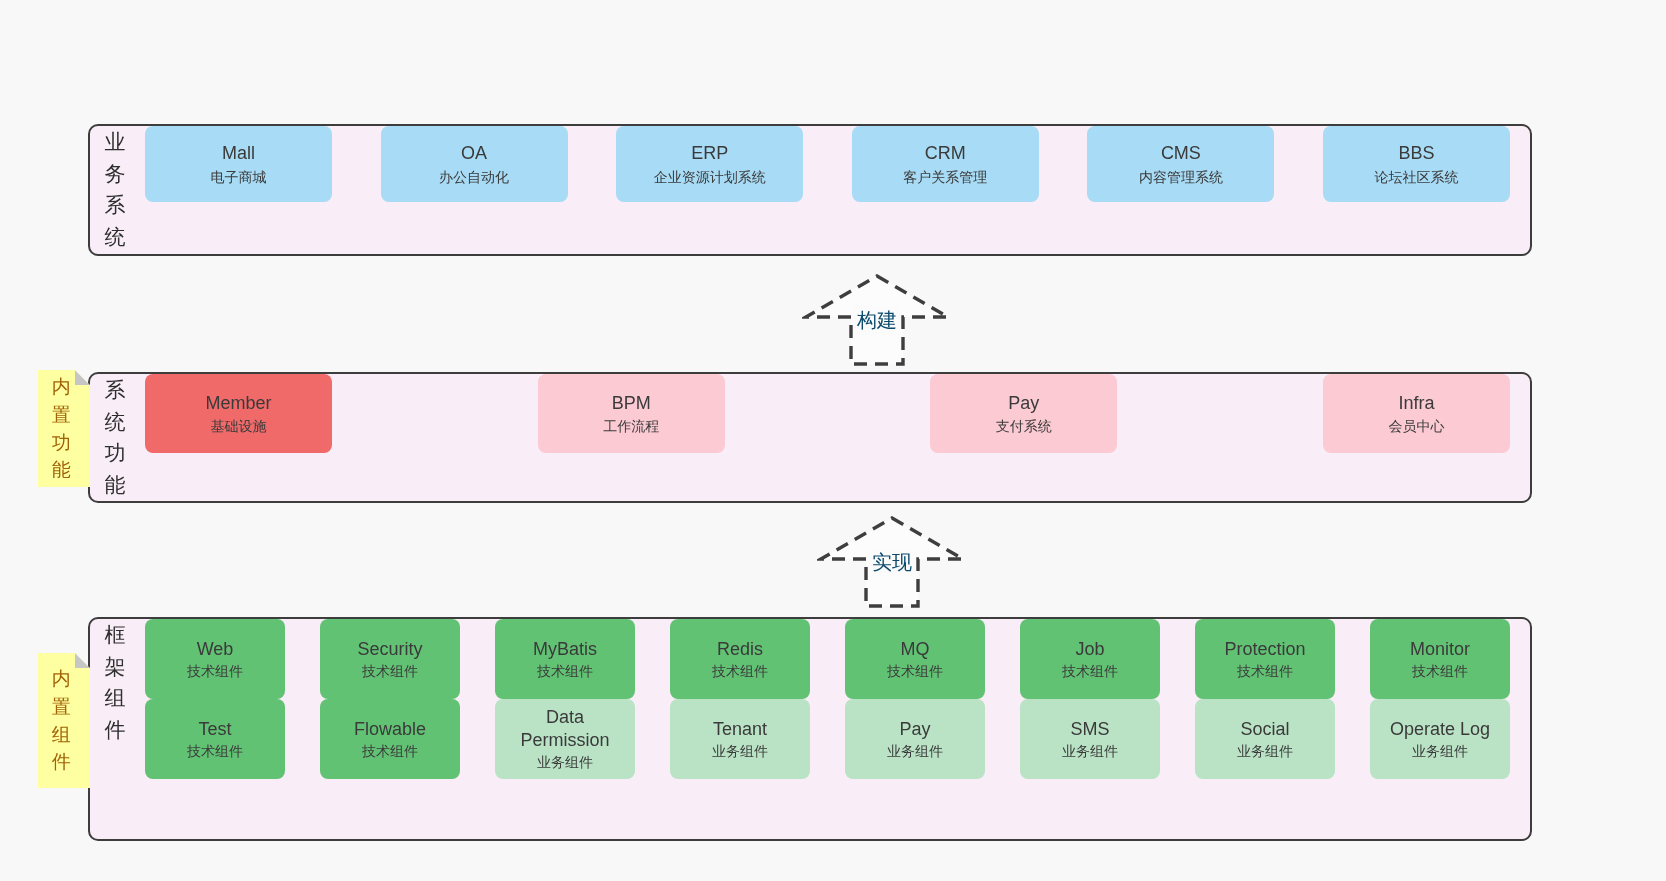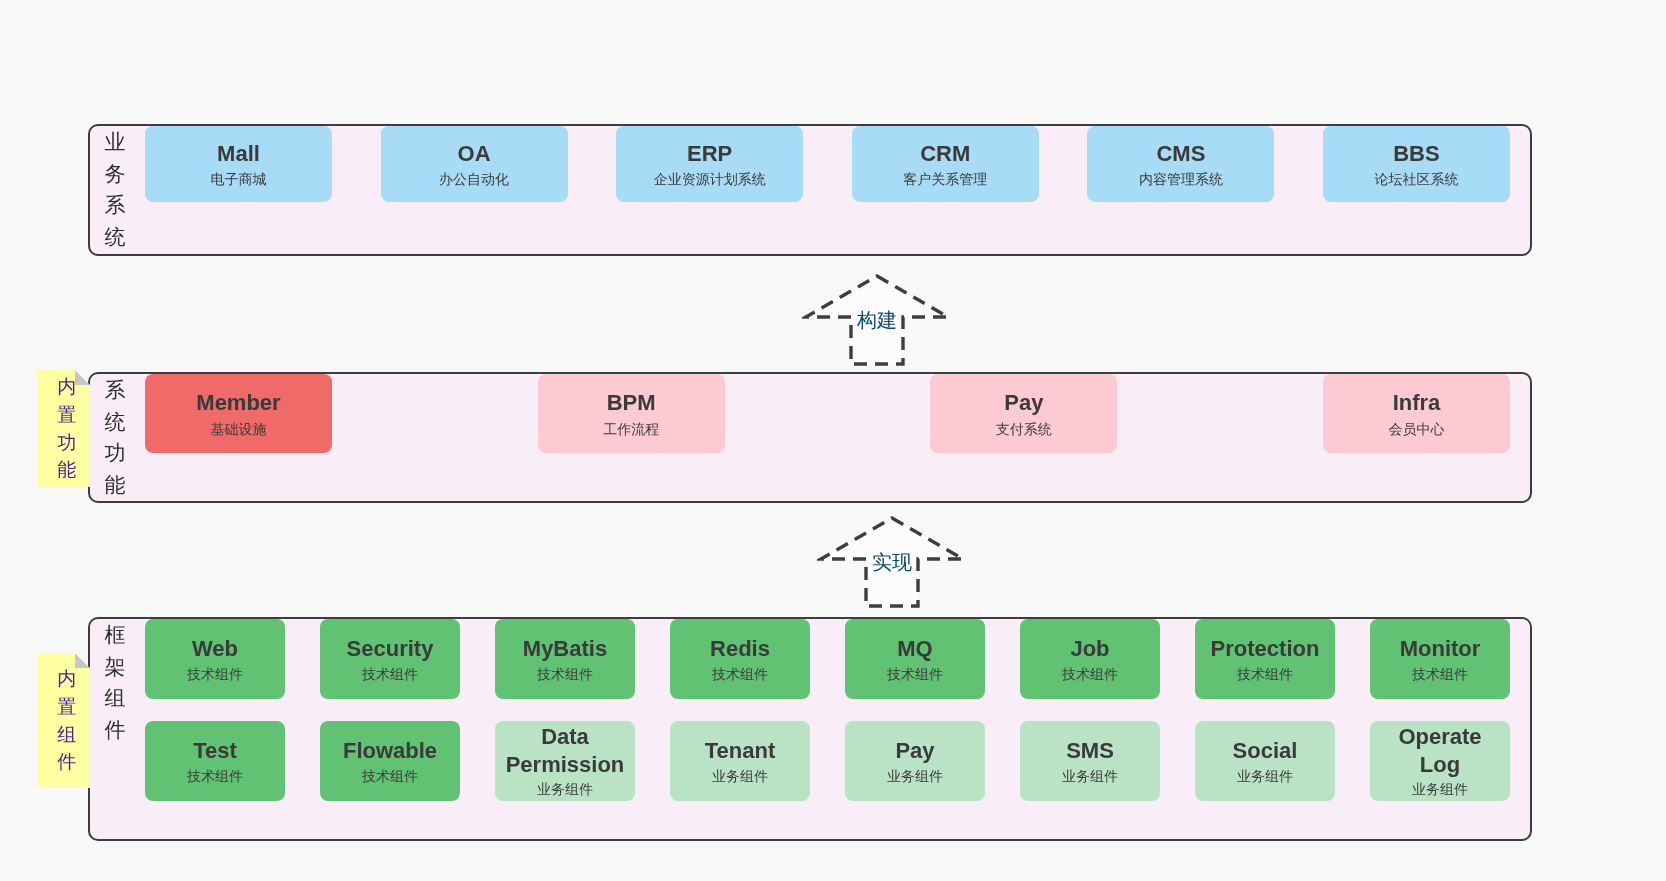--- a/index.html
+++ b/index.html
@@ -22,29 +22,29 @@
   #panel-modules   { top:372px; height:131px; }
   #panel-framework { top:617px; height:224px; }
 
   .panel-label {
     width:27px; margin-right:16px; flex-shrink:0;
     font-size:21px; line-height:1.5; letter-spacing:1px;
     word-break:break-all; text-align:center; color:#2e2e2e;
   }
 
   .boxes { flex:1; display:flex; justify-content:space-between; align-items:center; }
-  .rows  { flex:1; display:flex; flex-direction:column; gap:22px; }
+  .rows  { flex:1; display:flex; flex-direction:column; }
 
   
   .box {
     border-radius:8px; box-sizing:border-box; padding:4px 8px;
     display:flex; flex-direction:column; align-items:center; justify-content:center;
     text-align:center; color:#3a3a3a;
   }
-  .box .en { font-size:22px; line-height:1.25;font-weight:bold; }
+  .box .en { font-size:18px; line-height:1.25; }
   .box .zh { font-size:14px; line-height:1.25; margin-top:4px; }
   .box6 { width:187px; height:76px; }
   #panel-modules .box6 { height:79px; }
   .box8 { width:140px; height:80px; }
   .box8 .zh { margin-top:3px; }
 
   .blue       { background:var(--blue,#a8dbf5); }
   .red        { background:var(--red,#f06a6a); }
   .pink       { background:var(--pink,#fbcad2); }
   .green      { background:var(--green,#62c274); }
@@ -59,21 +59,21 @@
     filter:drop-shadow(0 0 1px #bcbc72);
   }
   #note-modules   { top:370px; height:117px; }
   #note-framework { top:653px; height:135px; }
   .note-fold {
     position:absolute; top:0; right:0; width:15px; height:15px;
     background:#c6c6c6; clip-path:polygon(0 0, 100% 100%, 0 100%);
   }
   .note-text {
     width:1.3em; font-size:19px; line-height:1.45;
-    word-break:break-all; text-align:right; color:#4c1d95;
+    word-break:break-all; text-align:left; color:#a16207;
   }
 
   
   .arrow { position:absolute; width:150px; height:96px; z-index:2; }
   #arrow-build     { left:802px; top:272px; }
   #arrow-implement { left:817px; top:514px; }
   .arrow svg { position:absolute; inset:0; }
   .arrow-label {
     position:absolute; left:50%; top:45px; transform:translate(-50%,-38%);
     background:#fbfbfb; padding:1px 4px;

